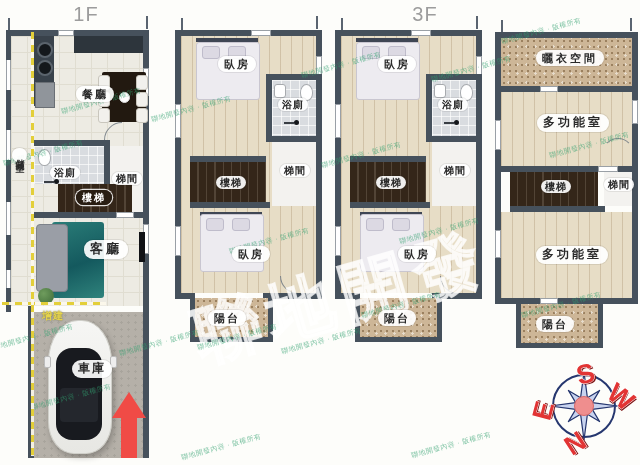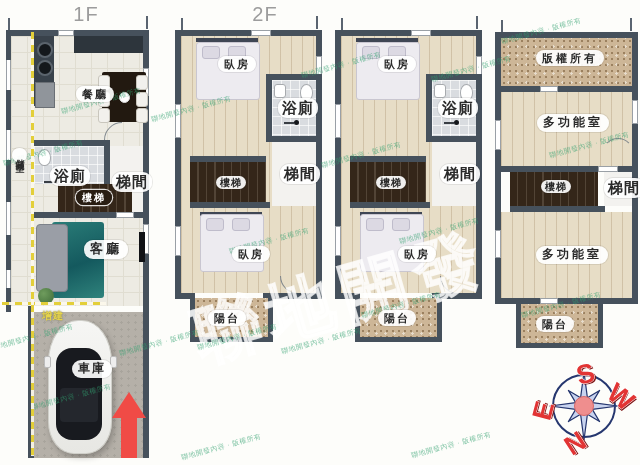--- a/index.html
+++ b/index.html
@@ -26,21 +26,21 @@
                          linear-gradient(90deg,rgba(255,255,255,.65) 1px,transparent 1px);
         background-size:9px 9px;}
   .whitef{position:absolute;background:#f3f2ef;}
   .concrete{position:absolute;background:#b5b0a8;
         background-image:radial-gradient(rgba(0,0,0,.07) 1px,transparent 1.4px);background-size:7px 7px;}
   .stairsbox{position:absolute;background:#342619;
         background-image:repeating-linear-gradient(90deg,transparent 0 7px,rgba(255,240,220,.15) 7px 8.5px);}
   .pill{position:absolute;background:rgba(255,255,255,.92);border-radius:9px;padding:1px 6px;
         font-weight:bold;color:#2a2a2a;font-size:11px;letter-spacing:2px;line-height:1.3;
         white-space:nowrap;box-shadow:0 0 0 1px rgba(0,0,0,.08);z-index:7;}
-  .pill.sm{font-size:15px;padding:0 4px;letter-spacing:1px;}
+  .pill.sm{font-size:10px;padding:0 4px;letter-spacing:1px;}
   .pill.lg{font-size:13px;letter-spacing:3px;}
   .pill.dark{background:rgba(40,28,18,.95);color:#fff;box-shadow:0 0 0 1.2px rgba(255,255,255,.85);font-size:10px;}
   .vpill{position:absolute;background:rgba(255,255,255,.92);border-radius:8px;padding:4px 1px;
         writing-mode:vertical-rl;text-orientation:upright;font-weight:bold;color:#2a2a2a;
         font-size:9px;letter-spacing:2px;box-shadow:0 0 0 1px rgba(0,0,0,.08);z-index:7;}
   .vdash{position:absolute;width:3px;z-index:6;
         background:repeating-linear-gradient(180deg,#e3cf3a 0 7px,rgba(252,248,235,.95) 7px 13px);}
   .hdash{position:absolute;height:3px;z-index:6;
         background:repeating-linear-gradient(90deg,#e3cf3a 0 7px,rgba(252,248,235,.95) 7px 13px);}
   .burner{position:absolute;width:12px;height:12px;border-radius:50%;background:#14181c;border:2px solid #5b646d;}
@@ -65,21 +65,21 @@
   .cletter{font-family:"Liberation Sans","DejaVu Sans",sans-serif;font-weight:bold;font-size:27px;
         fill:#e23434;stroke:#ffffff;stroke-width:1px;paint-order:stroke;}
   .cshadow{font-family:"Liberation Sans","DejaVu Sans",sans-serif;font-weight:bold;font-size:27px;fill:#7d1414;}
 </style>
 </head>
 <body>
 
 <div id="canvas">
 
   <div class="ftitle" style="left:56px;top:3px;width:60px;">1F</div>
-  <div class="ftitle" style="left:235px;top:3px;width:60px;">2F</div>
+  <div class="ftitle" style="left:395px;top:3px;width:60px;">3F</div>
 
   <div class="tick" style="left:8px;top:18px;width:2px;height:12px;"></div>
   <div class="tick" style="left:146px;top:16px;width:2px;height:13px;"></div>
   <div class="tile" style="left:11px;top:36px;width:132px;height:270px;"></div>
   <div class="win" style="left:6px;top:30px;width:5px;height:282px;"></div>
   <div class="wall" style="left:6px;top:30px;width:5px;height:30px;"></div>
   <div class="wall" style="left:6px;top:90px;width:5px;height:40px;"></div>
   <div class="wall" style="left:6px;top:160px;width:5px;height:42px;"></div>
   <div class="wall" style="left:6px;top:235px;width:5px;height:35px;"></div>
   <div class="wall" style="left:6px;top:288px;width:5px;height:24px;"></div>
@@ -247,21 +247,21 @@
   <div class="tick" style="left:501px;top:20px;width:2px;height:12px;"></div>
   <div class="tick" style="left:630px;top:18px;width:2px;height:13px;"></div>
   <div class="wall" style="left:495px;top:32px;width:143px;height:6px;"></div>
   <div class="wall" style="left:495px;top:32px;width:6px;height:266px;"></div>
   <div class="win" style="left:495px;top:120px;width:6px;height:30px;"></div>
   <div class="win" style="left:495px;top:230px;width:6px;height:28px;"></div>
   <div class="wall" style="left:632px;top:32px;width:6px;height:266px;"></div>
   <div class="win" style="left:632px;top:100px;width:6px;height:24px;"></div>
 
   <div class="mosaic" style="left:501px;top:38px;width:131px;height:48px;"></div>
-  <div class="pill" style="left:536px;top:50px;letter-spacing:3px;">版權所有</div>
+  <div class="pill" style="left:536px;top:50px;letter-spacing:3px;">曬衣空間</div>
   <div class="wall" style="left:501px;top:86px;width:131px;height:6px;"></div>
   <div class="win" style="left:540px;top:86px;width:18px;height:6px;"></div>
   <div class="wood" style="left:501px;top:92px;width:131px;height:74px;"></div>
   <div class="pill" style="left:537px;top:114px;font-size:12px;letter-spacing:3px;">多功能室</div>
   <div class="wall" style="left:501px;top:166px;width:131px;height:6px;"></div>
   <div class="win" style="left:598px;top:166px;width:20px;height:6px;"></div>
   <div class="arc" style="left:602px;top:138px;width:30px;height:30px;transform:rotate(90deg);"></div>
 
   <div class="stairsbox" style="left:510px;top:172px;width:88px;height:34px;"></div>
   <div class="pill sm" style="left:541px;top:180px;font-size:10px;">樓梯</div>

